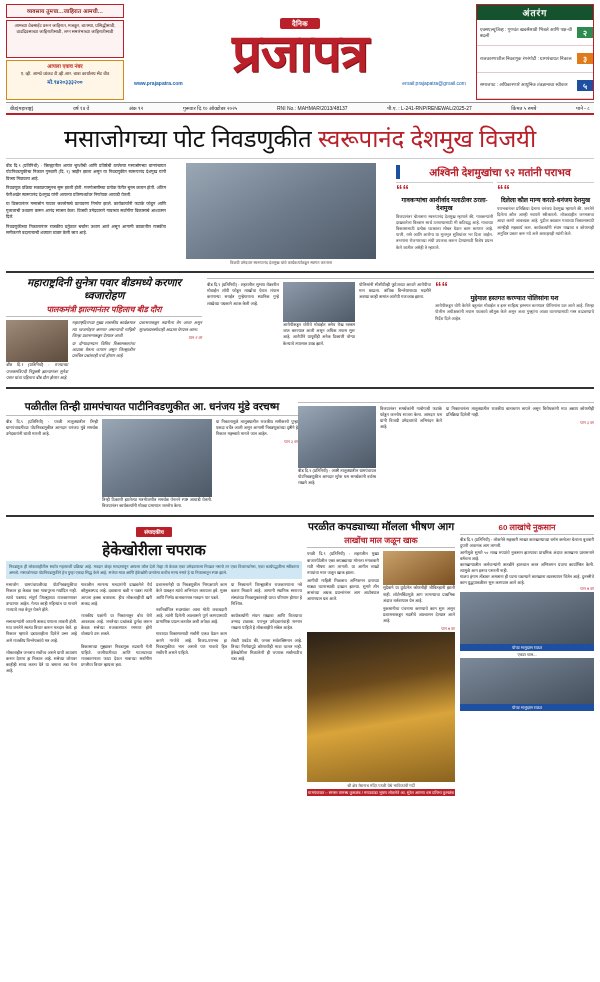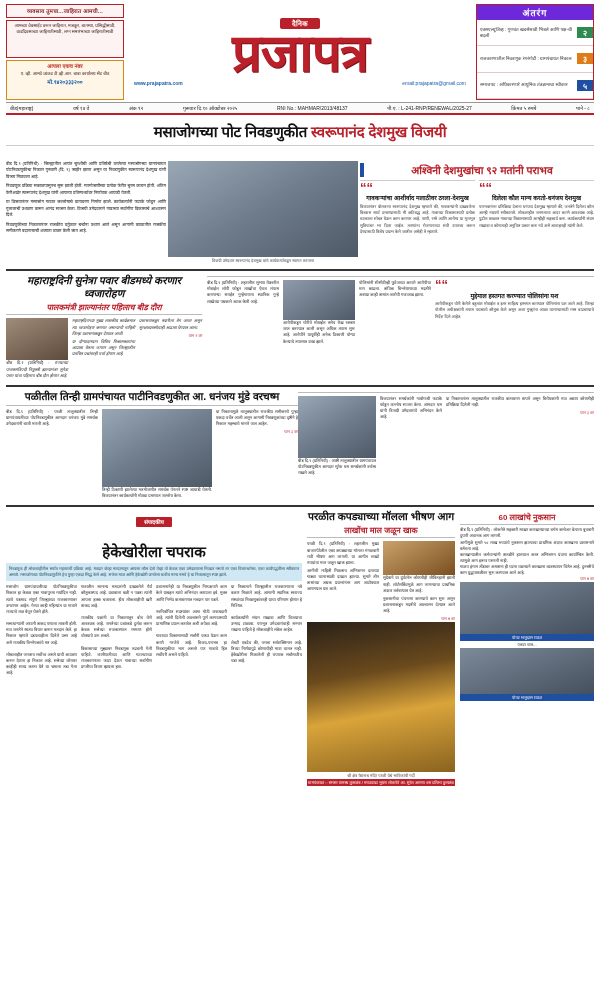--- a/index.html
+++ b/index.html
@@ -38,47 +38,47 @@
     font-family:"Liberation Sans", sans-serif; line-height:1;
     letter-spacing:-1px;
     text-shadow: 1px 1px 0 #7d1218;
   }
   .mast-sub-row { display:flex; width:100%; justify-content:space-between; align-items:center;
                   padding: 1px 6px 0 6px; font-size:5px; color:#333; }
   .mast-sub-row .w { color:#1a5fa8; font-weight:bold; }
   .mast-sub-row .e { color:#1a5fa8; }
 
   .mast-right { width: 118px; border:1px solid #b9202a; display:flex; flex-direction:column; }
-  .mast-right-head { background:#6d28d9; color:#fff; text-align:center; font-size:9px;
+  .mast-right-head { background:#14532d; color:#fff; text-align:center; font-size:9px;
                      font-weight:bold; padding:1px 0; letter-spacing:1px; }
   .mast-right-body { flex:1; display:flex; flex-direction:column; font-size:4.6px; }
   .mr-row { display:flex; align-items:center; border-bottom:1px solid #e3c9c9; flex:1; }
   .mr-txt { flex:1; padding:1px 3px; line-height:1.3; color:#333; }
   .mr-num { width:16px; text-align:center; font-weight:bold; font-size:8px; color:#fff; }
   .mr-num.g { background:#2e8b4f; }
   .mr-num.o { background:#e07b1a; }
   .mr-num.b { background:#1f4fa0; }
 
   
   .infobar {
     display:flex; justify-content:space-between; align-items:center;
     border-top:1px solid #999; border-bottom:2px solid #b9202a;
     font-size:5px; padding:2px 4px; margin-top:2px; color:#222; background:#fafafa;
   }
   .infobar span { white-space:nowrap; }
 
   
   .lead-headline {
-    text-align:center; font-size:15px; font-weight:bold; color:#111;
+    text-align:center; font-size:24px; font-weight:normal; color:#111;
     padding:6px 0 4px 0; letter-spacing:-.2px; border-bottom:1px solid #ccc;
   }
   .lead-headline .red { color:#b9202a; }
 
   
-  .lead-row { display:flex; gap:2px; margin-top:15px; }
+  .lead-row { display:flex; gap:20px; margin-top:4px; }
   .lead-text { width: 160px; font-size:4.3px; line-height:1.5; text-align:justify; color:#222; }
   .lead-text p { margin-bottom:3px; }
   .lead-mid { width: 190px; }
   .lead-right { flex:1; }
 
   .photo { background: linear-gradient(145deg,#b7c4cf,#8a98a6); position:relative; overflow:hidden; }
   .photo.people { background:linear-gradient(150deg,#9aa7b5 0%,#6f7c8c 50%,#4d5966 100%); }
   .photo-cap { font-size:4px; text-align:center; color:#444; padding:1px 0; line-height:1.3; }
 
   .sub-head-red {
@@ -99,30 +99,30 @@
   .h2 { font-size:10.5px; font-weight:bold; text-align:center; line-height:1.25; color:#111; }
   .h3 { font-size:8px; font-weight:bold; text-align:center; color:#b9202a; margin-top:1px; }
   .rule { border-bottom:1px solid #bbb; margin:2px 0; }
   .body-cols2 { display:flex; gap:4px; margin-top:3px; }
   .body-cols3 { display:flex; gap:4px; margin-top:3px; }
   .col { font-size:4.1px; line-height:1.5; text-align:justify; color:#222; }
   .col p { margin-bottom:2px; }
   .more { color:#b9202a; font-size:4px; text-align:right; }
 
   
-  .sec3 { display:flex; margin-top:4px; border-top:2px solid #333; padding-top:3px; }
+  .sec3 { display:flex; margin-top:4px; border-top:2px solid #333; padding-top:11px; }
   .s3a { width:292px; }
   .s3b { flex:1; }
 
   
   .sec4 { display:flex; gap:5px; margin-top:4px; border-top:2px solid #333; padding-top:3px; }
   .edit-col { width: 296px; }
   .edit-badge { background:#b9202a; color:#fff; font-size:5.4px; font-weight:bold;
                 display:inline-block; padding:1px 8px; border-radius:1px; }
-  .edit-head { font-size:15px; font-weight:bold; text-align:center; color:#111; margin:13px 0 2px; }
+  .edit-head { font-size:15px; font-weight:bold; text-align:center; color:#111; margin:1px 0 2px; }
   .edit-band { background:#cfe8f3; font-size:4px; line-height:1.5; padding:3px; text-align:justify; color:#143b52; }
   .edit-body { display:flex; gap:4px; margin-top:3px; }
 
   .fire-col { width: 148px; }
   .last-col { flex:1; }
 
   .temple-photo { height:150px; background:linear-gradient(170deg,#2a2118 0%,#6b4a1d 35%,#d9a43a 60%,#8a6320 100%); }
   .portrait { height:52px; background:linear-gradient(160deg,#7d8a99,#44505e); }
   .name-cap { font-size:4px; text-align:center; color:#222; padding:1px 0; }
   .blue-cap { background:#1f4fa0; color:#fff; font-size:4px; text-align:center; padding:1px; }

